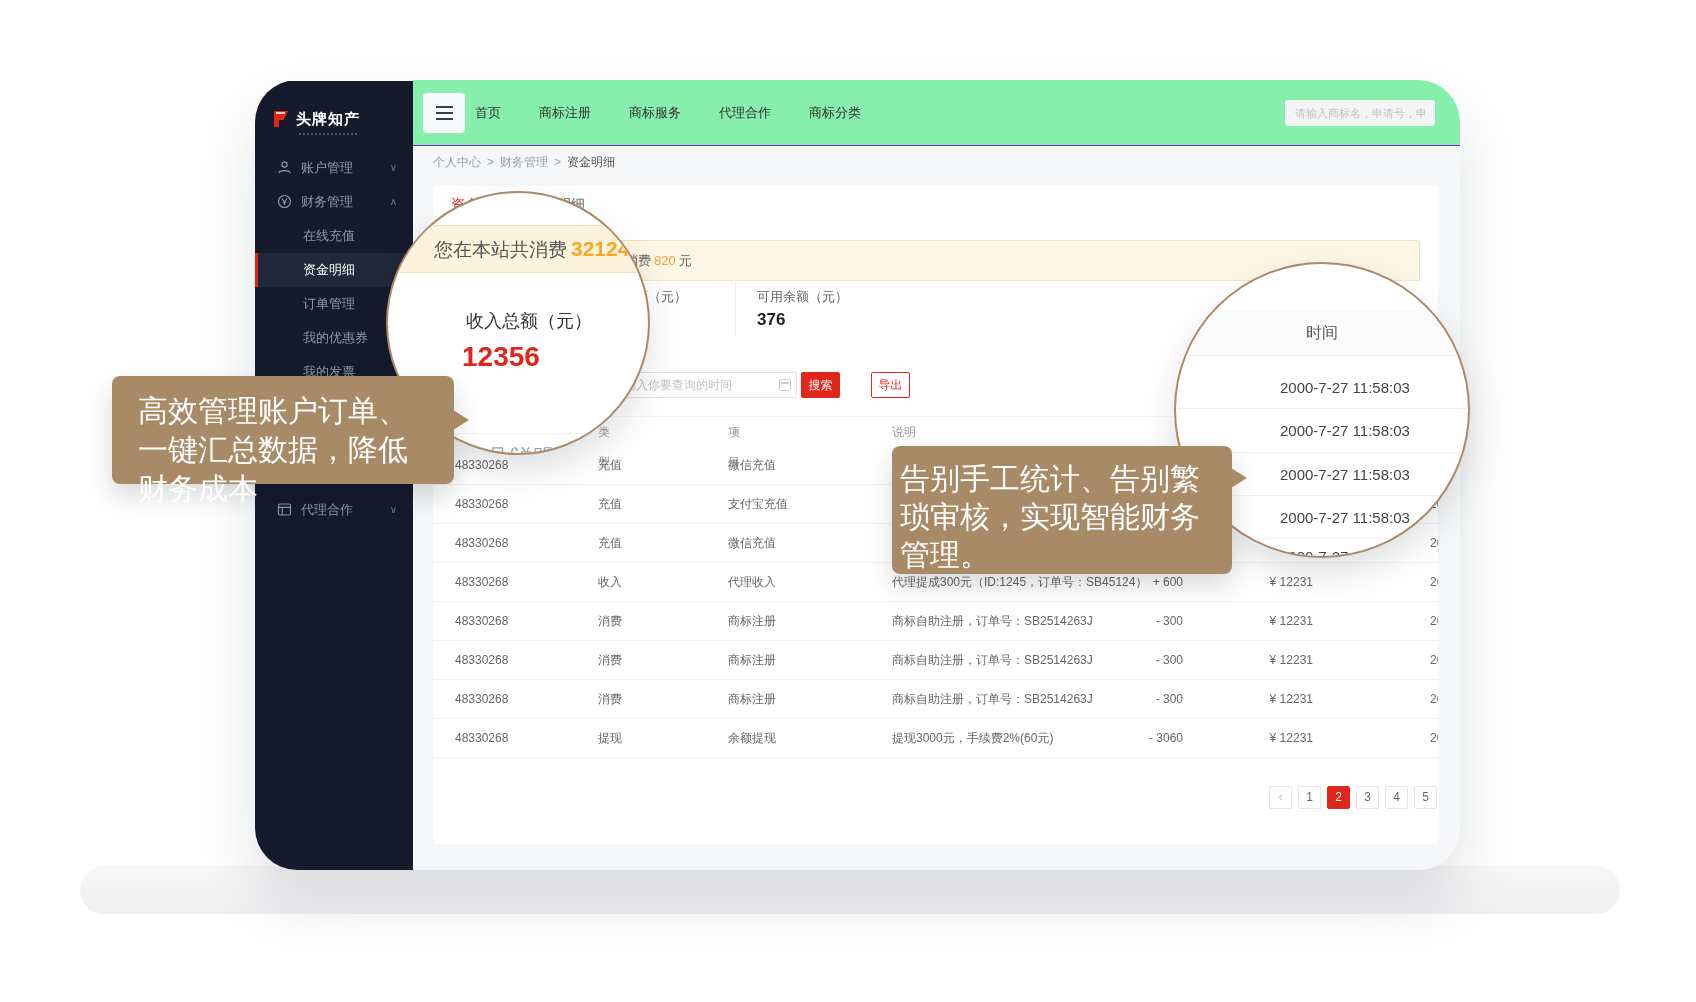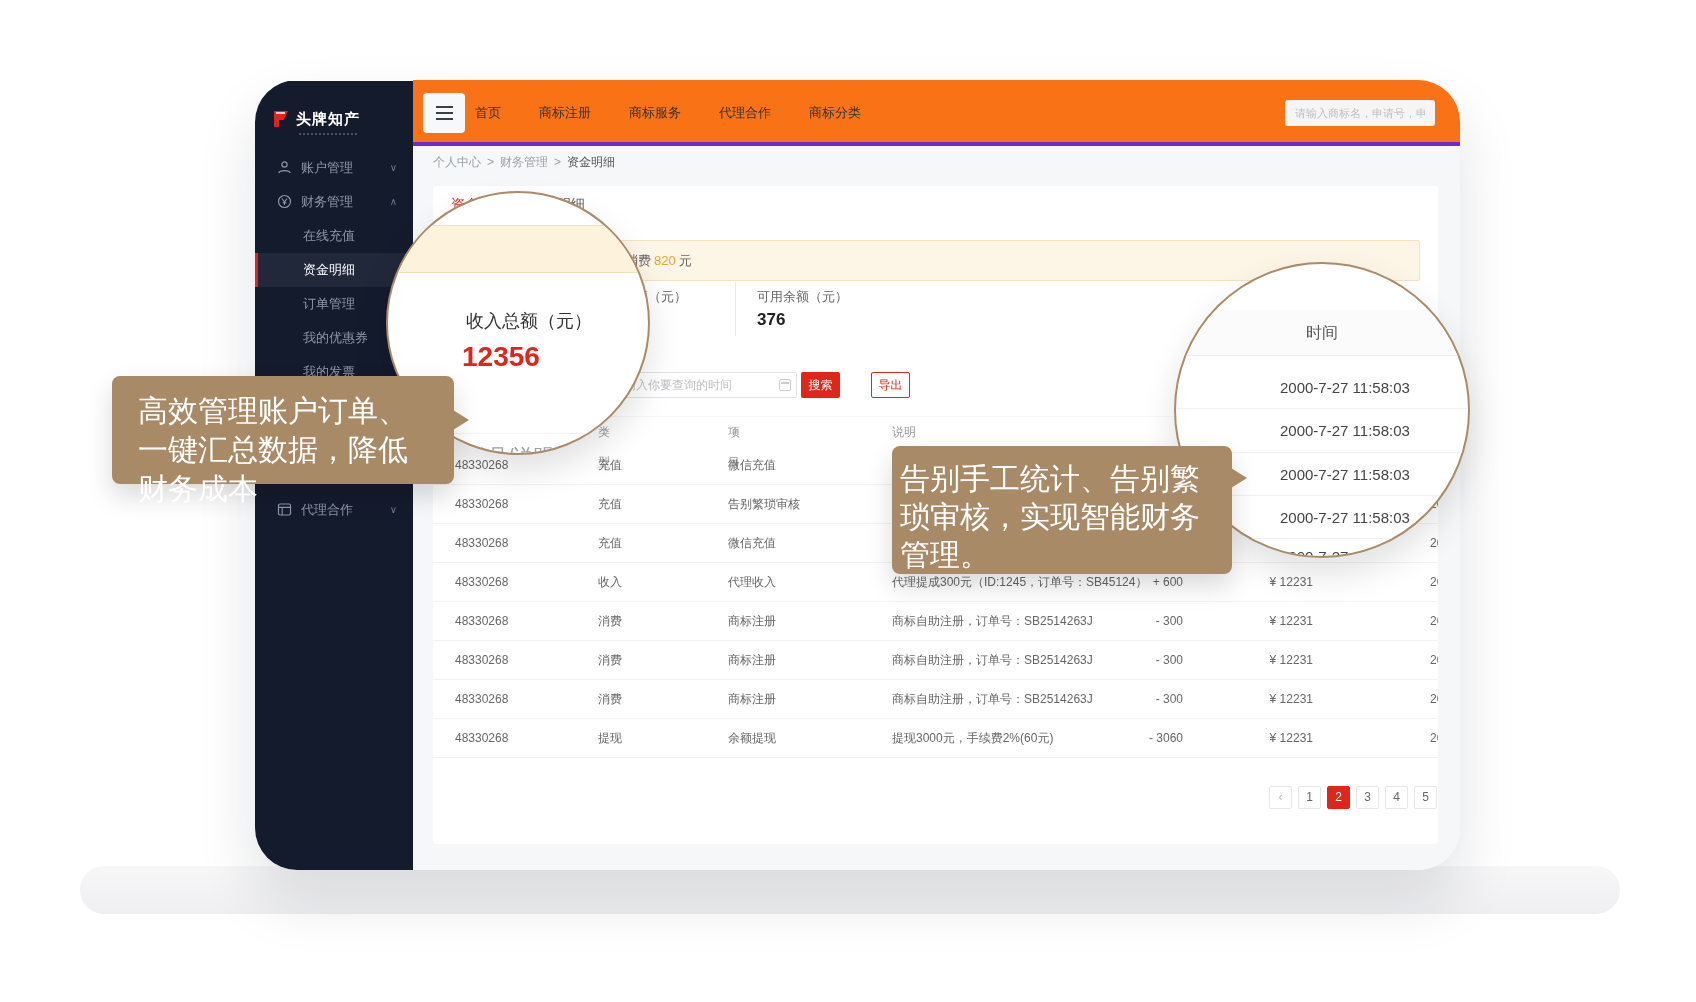--- a/index.html
+++ b/index.html
@@ -23,22 +23,22 @@
   .side-item { position:absolute; left:0; width:158px; height:34px; line-height:34px;
                color:#8e96a8; font-size:13px; cursor:pointer; }
   .side-item .lbl { position:absolute; left:46px; }
   .side-item.sub .lbl { left:48px; }
   .side-item .chev { position:absolute; right:16px; font-size:10px; color:#6f7890; }
   .side-item .ic { position:absolute; left:22px; top:9px; }
   .side-item.active { background:#20283a; color:#ffffff; }
   .side-item.active::before { content:""; position:absolute; left:0; top:0; width:3px; height:34px; background:#e0251b; }
 
   
-  .topbar { position:absolute; left:158px; top:0; width:1047px; height:66px; background:#f97316;
-            border-bottom:4px solid #6d28d9; }
+  .topbar { position:absolute; left:158px; top:0; width:1047px; height:66px; background:#86efac;
+            border-bottom:1px solid #6d28d9; }
   .hambox { position:absolute; left:10px; top:13px; width:42px; height:40px; background:#f7f8f9;
             border-radius:4px; display:flex; flex-direction:column; justify-content:center;
             align-items:center; gap:4px; cursor:pointer; }
   .hambox i { display:block; width:17px; height:2px; background:#3a3f45; }
   .topnav { position:absolute; left:62px; top:0; height:66px; display:flex; align-items:center; gap:38px; }
   .topnav span { font-size:13px; color:#333; cursor:pointer; white-space:nowrap; }
   .topsearch { position:absolute; right:25px; top:20px; width:150px; height:26px; background:#f5f5f6;
                border:none; border-radius:3px; font-size:11px; color:#999; padding:0 10px; outline:none; }
   .topsearch::placeholder { color:#c0c0c4; }
 
@@ -259,21 +259,21 @@
         <span class="cell ct">充值</span>
         <span class="cell cp">微信充值</span>
         <span class="cell cd"></span>
         <span class="cell ca"></span>
         <span class="cell cb"></span>
         <span class="cell ctime">2000-7-27 11:58:03</span>
       </div>
       <div class="trow">
         <span class="cell co">48330268</span>
         <span class="cell ct">充值</span>
-        <span class="cell cp">告别繁琐审核</span>
+        <span class="cell cp">支付宝充值</span>
         <span class="cell cd"></span>
         <span class="cell ca"></span>
         <span class="cell cb"></span>
         <span class="cell ctime">2000-7-27 11:58:03</span>
       </div>
       <div class="trow">
         <span class="cell co">48330268</span>
         <span class="cell ct">充值</span>
         <span class="cell cp">微信充值</span>
         <span class="cell cd"></span>
@@ -334,20 +334,21 @@
       <div class="pg on">2</div>
       <div class="pg">3</div>
       <div class="pg">4</div>
       <div class="pg">5</div>
     </div>
   </section>
 </div>
 
 <div class="circle circleL">
   <div class="clb-yellow"></div>
+  <div class="clb-text"><span>您在本站共消费</span><span class="amt">32124</span><span>元</span></div>
   <div class="cl-inc-lbl">收入总额（元）</div>
   <div class="cl-inc-val">12356</div>
   <div class="cl-line"></div>
   <div class="cl-frag">订单号/说明关键字</div>
 </div>
 
 <div class="circle circleR">
   <div class="cr-headband">时间</div>
   <div class="cr-time" style="top:115px">2000-7-27 11:58:03</div>
   <div class="cr-sep" style="top:144px"></div>

